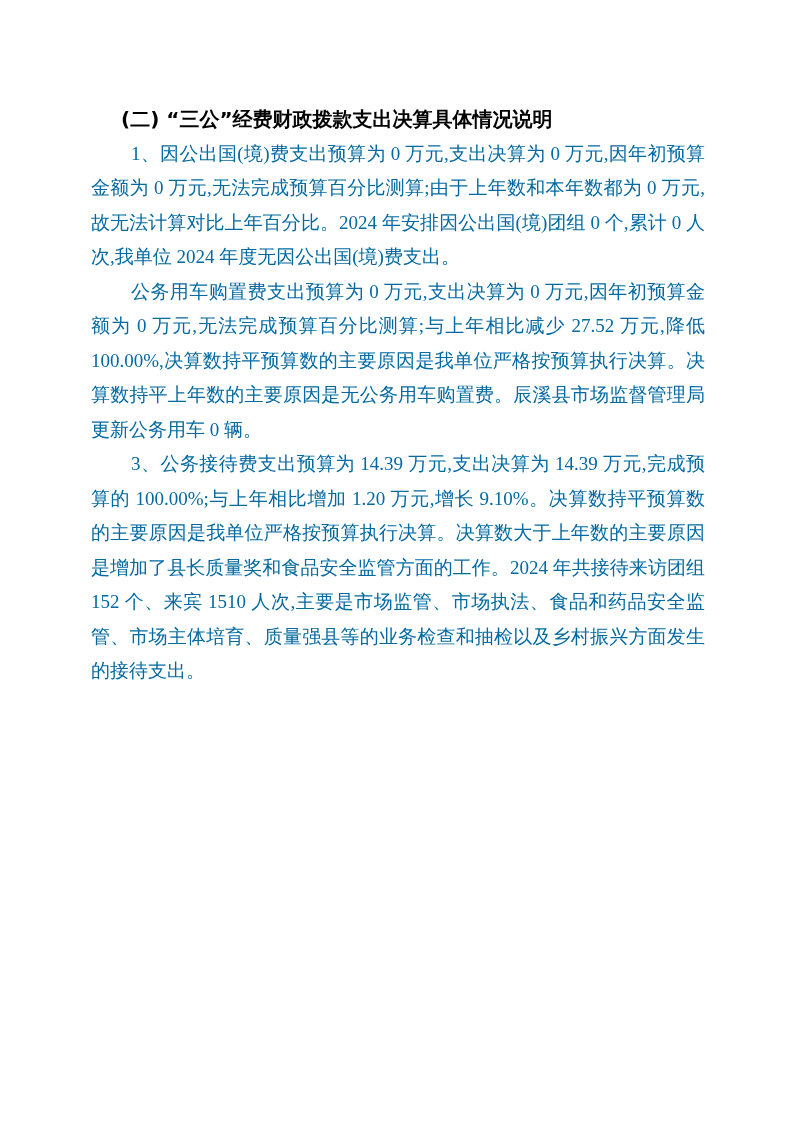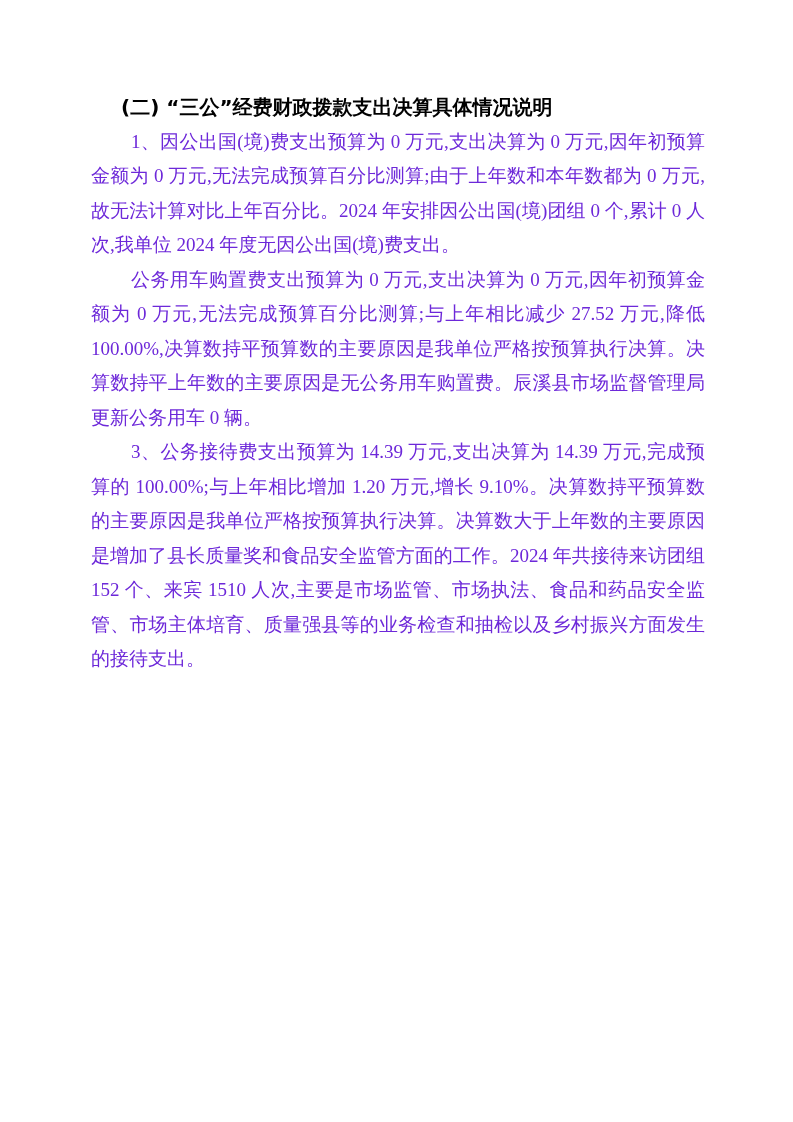--- a/index.html
+++ b/index.html
@@ -11,41 +11,41 @@
     position: relative;
     width: 793px;
     height: 1122px;
     background: #ffffff;
     overflow: hidden;
     color: #000000;
   }
   .content {
     position: absolute;
     left: 91px;
-    top: 90px;
+    top: 102px;
     width: 614px;
   }
   .heading {
     margin: 0;
     font-family: "DejaVu Sans", "Liberation Sans", sans-serif;
     font-weight: bold;
     font-size: 20px;
     line-height: 34.5px;
     text-indent: 30px;
     color: #000000;
     white-space: normal;
   }
   .para {
     margin: 0;
     font-family: "Liberation Serif", "DejaVu Serif", serif;
     font-size: 19px;
     line-height: 34.5px;
     text-indent: 40px;
     text-align: justify;
-    color: #6d28d9;
+    color: #0369a1;
   }
 </style>
 </head>
 <body>
 
 <div class="page">
   <div class="content">
     <h2 class="heading">(二) “三公”经费财政拨款支出决算具体情况说明</h2>
     <p class="para">1、因公出国(境)费支出预算为 0 万元,支出决算为 0 万元,因年初预算金额为 0 万元,无法完成预算百分比测算;由于上年数和本年数都为 0 万元,故无法计算对比上年百分比。2024 年安排因公出国(境)团组 0 个,累计 0 人次,我单位 2024 年度无因公出国(境)费支出。</p>
     <p class="para">公务用车购置费支出预算为 0 万元,支出决算为 0 万元,因年初预算金额为 0 万元,无法完成预算百分比测算;与上年相比减少 27.52 万元,降低 100.00%,决算数持平预算数的主要原因是我单位严格按预算执行决算。决算数持平上年数的主要原因是无公务用车购置费。辰溪县市场监督管理局更新公务用车 0 辆。</p>

